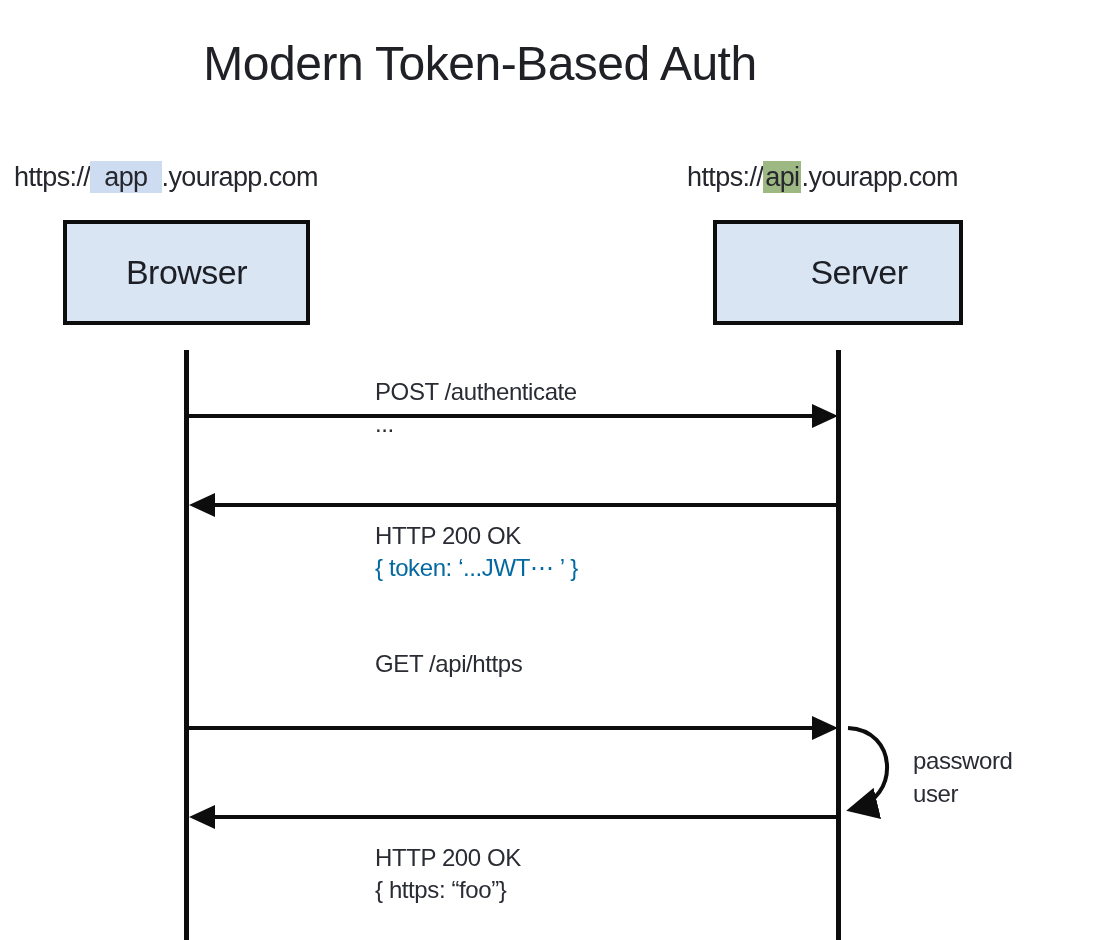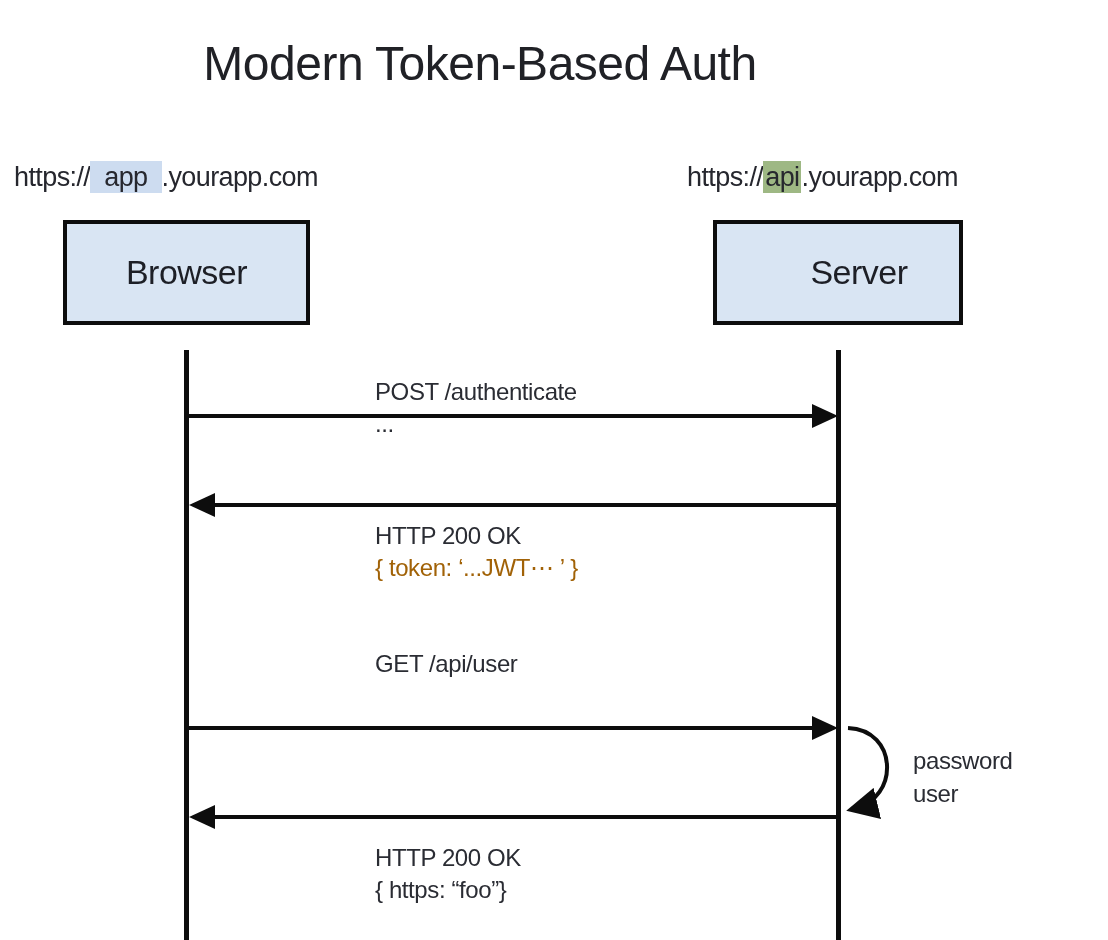--- a/index.html
+++ b/index.html
@@ -40,21 +40,21 @@
     position:absolute;top:350px;height:590px;width:5px;
     background:#0d0d0d;z-index:1;
   }
   .browser-lifeline{left:184px;}
   .server-lifeline{left:836px;}
   .msg{
     position:absolute;left:375px;
     font-size:24px;line-height:32px;letter-spacing:-0.4px;
     color:#2a2c33;white-space:nowrap;z-index:2;
   }
-  .muted-gray{color:#a16207;}
+  .muted-gray{color:#0369a1;}
   .muted-blue{color:#7f9dbd;}
   .arrow-bar{
     position:absolute;height:4px;background:#0d0d0d;z-index:3;
   }
   .arrow-head{
     position:absolute;width:0;height:0;z-index:3;
     border-top:12px solid transparent;
     border-bottom:12px solid transparent;
   }
   .head-right{border-left:26px solid #0d0d0d;}
@@ -95,21 +95,21 @@
   <div class="arrow-head head-right" style="left:812px;top:404px;"></div>
 
   <div class="arrow-head head-left" style="left:189px;top:493px;"></div>
   <div class="arrow-bar" style="left:215px;top:503px;width:626px;"></div>
   <div class="msg" style="top:520px;">
     <div>HTTP 200 OK</div>
     <div class="muted-gray">{ token: ‘...JWT⋯ ’ }</div>
   </div>
 
   <div class="msg" style="top:648px;">
-    <div>GET /api/user</div>
+    <div>GET /api/https</div>
   </div>
   <div class="arrow-bar" style="left:189px;top:726px;width:623px;"></div>
   <div class="arrow-head head-right" style="left:812px;top:716px;"></div>
 
   <svg class="self-loop" width="80" height="105" viewBox="0 0 80 105">
     <defs>
       <marker id="loopArrow" markerWidth="8" markerHeight="8" refX="6" refY="4" orient="auto">
         <path d="M0,0 L8,4 L0,8 z" fill="#0d0d0d"></path>
       </marker>
     </defs>

